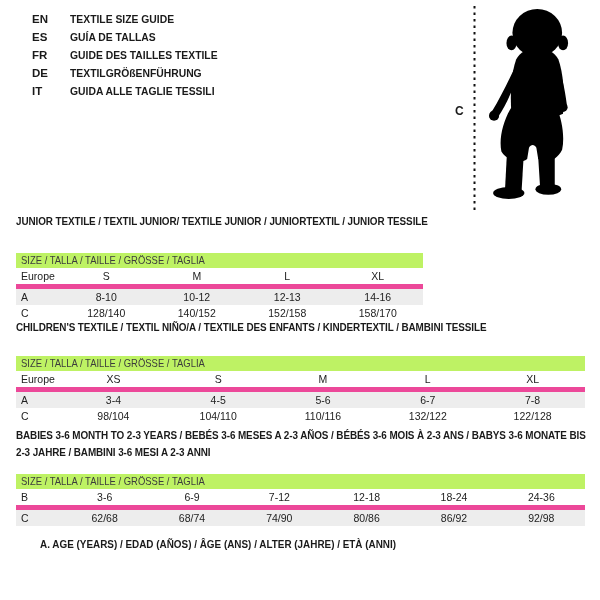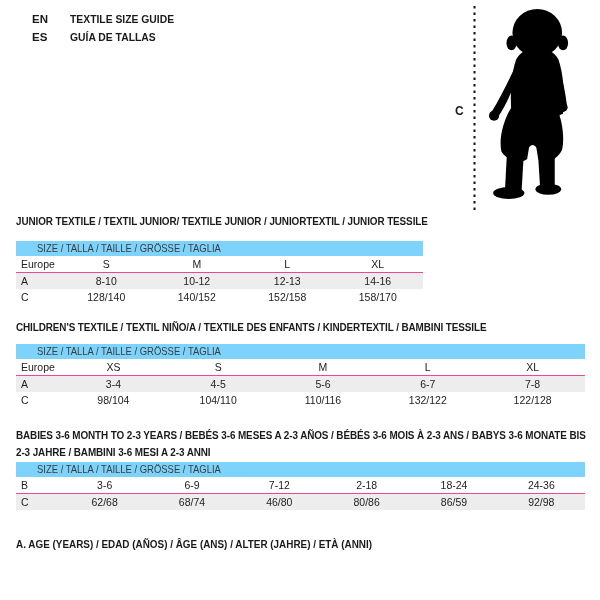--- a/index.html
+++ b/index.html
@@ -18,45 +18,57 @@
   .figure-svg{position:absolute;left:450px;top:0;}
   .c-label{position:absolute;left:455px;top:104px;font-weight:bold;font-size:12px;}
 
   
   .sec-title{position:absolute;font-size:11px;font-weight:bold;transform:scaleX(0.9);
              transform-origin:0 0;white-space:nowrap;letter-spacing:-0.1px;}
   .sec-title.wrap{white-space:normal;width:640px;line-height:16.5px;}
 
   
   .size-table{position:absolute;}
-  .size-bar{height:15px;line-height:15px;background:#7dd3fc;font-size:10.5px;color:#3c3c3c;
-            padding-left:21px;}
+  .size-bar{height:15px;line-height:15px;background:#bef264;font-size:10.5px;color:#3c3c3c;
+            padding-left:5px;margin-top:12px;}
   table{border-collapse:collapse;table-layout:fixed;width:100%;}
   td{font-size:10.5px;height:16px;padding:0;text-align:center;color:#222;font-weight:normal;}
   td:first-child{text-align:left;padding-left:5px;width:40px;}
-  tbody tr:first-child td{border-bottom:1px solid #ec4899;}
+  tbody tr:first-child td{border-bottom:5px solid #ec4899;}
   tbody tr:nth-child(even){background:#ededed;}
 
   
   .legend{position:absolute;left:16px;top:535px;font-size:11px;font-weight:bold;}
-  .legend-line{height:18.5px;line-height:18.5px;}
+  .legend-line{height:18.5px;line-height:18.5px;margin-left:24px;}
 </style>
 </head>
 <body>
 
 <div class="page">
 
   <div class="langs">
     <div class="lang-row">
       <span class="lang-code">EN</span>
       <span class="cond">TEXTILE SIZE GUIDE</span>
     </div>
     <div class="lang-row">
       <span class="lang-code">ES</span>
       <span class="cond">GUÍA DE TALLAS</span>
+    </div>
+    <div class="lang-row">
+      <span class="lang-code">FR</span>
+      <span class="cond">GUIDE DES TAILLES TEXTILE</span>
+    </div>
+    <div class="lang-row">
+      <span class="lang-code">DE</span>
+      <span class="cond">TEXTILGRÖßENFÜHRUNG</span>
+    </div>
+    <div class="lang-row">
+      <span class="lang-code">IT</span>
+      <span class="cond">GUIDA ALLE TAGLIE TESSILI</span>
     </div>
   </div>
 
   <svg class="figure-svg" width="130" height="215" viewBox="0 0 130 215">
     <line x1="24.5" y1="6" x2="24.5" y2="210" stroke="#111" stroke-width="2" stroke-dasharray="2.5 4"></line>
     <g fill="#000" transform="translate(33,8) scale(0.92)">
       <ellipse cx="59" cy="27" rx="27" ry="26"></ellipse>
       <ellipse cx="31" cy="38" rx="5.5" ry="8"></ellipse>
       <ellipse cx="87" cy="38" rx="5.5" ry="8"></ellipse>
       <path d="M59,44 C70,44 78,48 82,56 C87,70 89,92 87,115 C70,123 48,123 31,115 C29,92 31,70 36,56 C40,48 48,44 59,44 Z"></path>
@@ -145,31 +157,31 @@
     <div class="size-bar">
       <span class="cond">SIZE / TALLA / TAILLE / GRÖSSE / TAGLIA</span>
     </div>
     <table>
       <tbody>
           <tr>
             <td>B</td>
             <td>3-6</td>
             <td>6-9</td>
             <td>7-12</td>
-            <td>2-18</td>
+            <td>12-18</td>
             <td>18-24</td>
             <td>24-36</td>
           </tr>
           <tr>
             <td>C</td>
             <td>62/68</td>
             <td>68/74</td>
-            <td>46/80</td>
+            <td>74/90</td>
             <td>80/86</td>
-            <td>86/59</td>
+            <td>86/92</td>
             <td>92/98</td>
           </tr>
         </tbody>
     </table>
   </div>
 
   <div class="legend">
     <div class="legend-line"><span class="cond">A. AGE (YEARS) / EDAD (AÑOS) / ÂGE (ANS) / ALTER (JAHRE) / ETÀ (ANNI)</span></div>
   </div>
 

